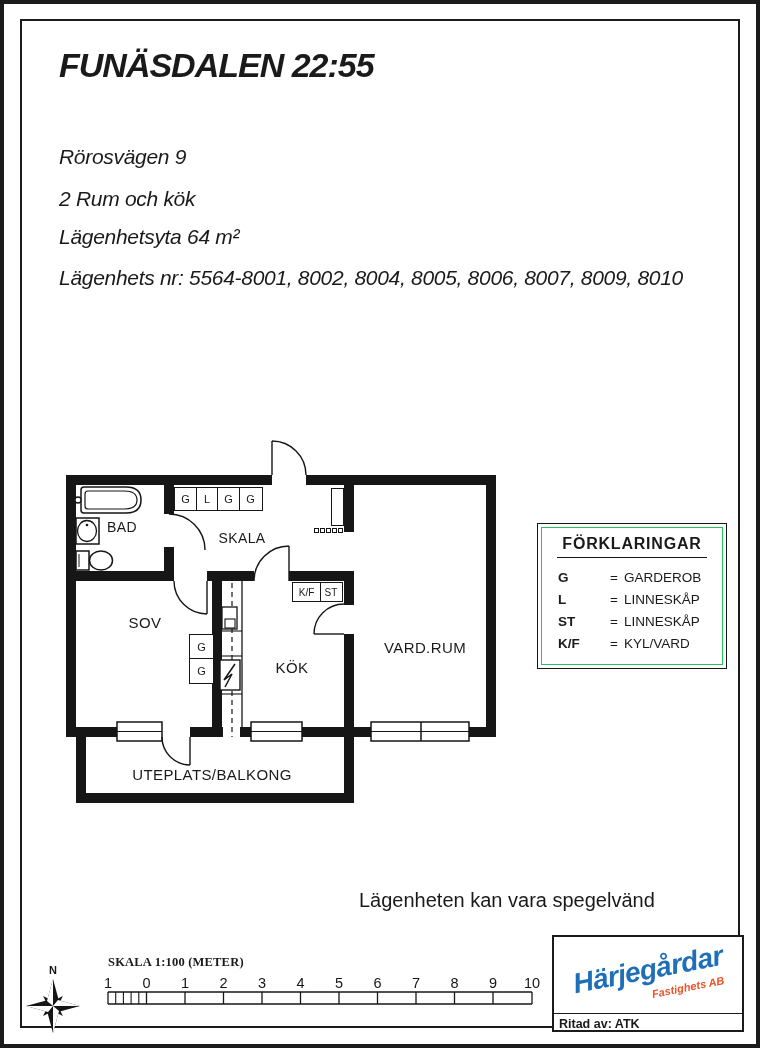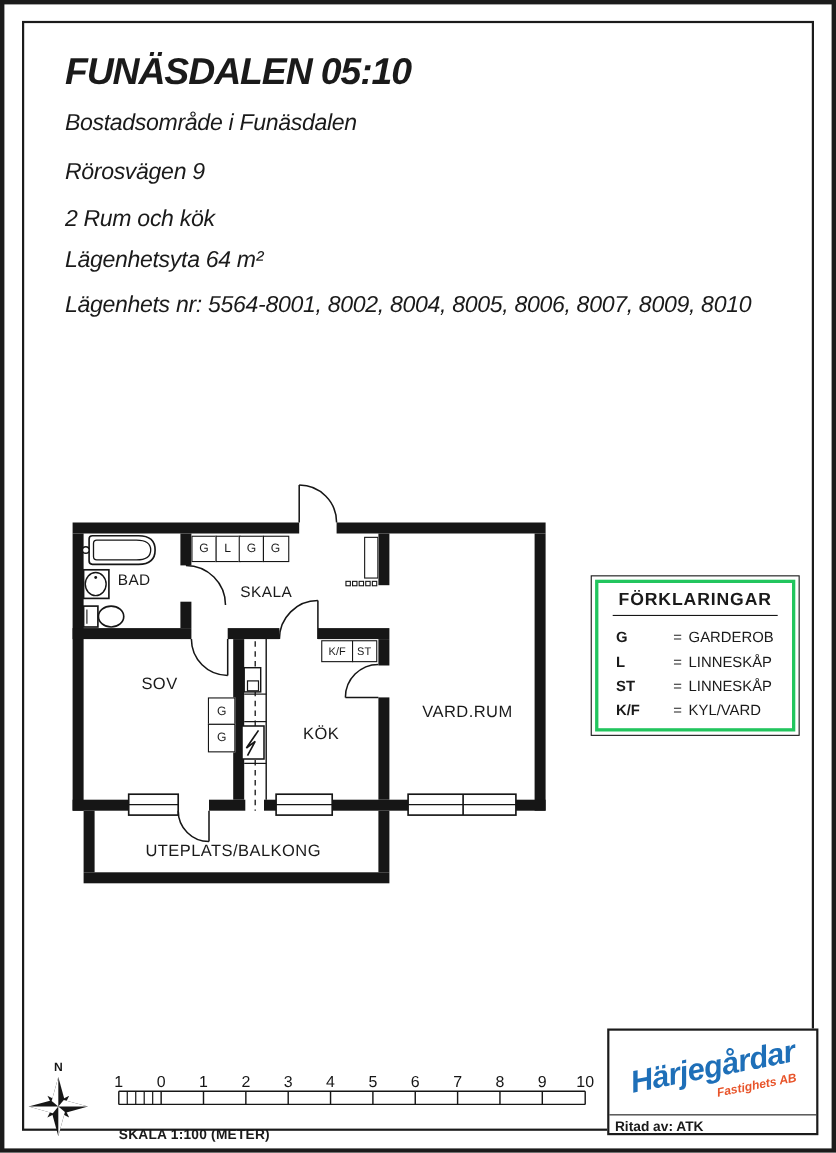--- a/index.html
+++ b/index.html
@@ -11,44 +11,43 @@
   .doc-line{position:absolute;left:55px;font-size:21px;font-style:italic;letter-spacing:-.3px;white-space:nowrap;}
   
   .w{position:absolute;background:#161616;}
   .cab{position:absolute;background:#fff;border:1.5px solid #161616;display:flex;align-items:center;justify-content:center;font-size:11px;box-sizing:border-box;}
   .cab.small{font-size:10px;}
   .sq{position:absolute;width:5px;height:5px;border:1px solid #161616;background:#fff;box-sizing:border-box;}
   .room-label{position:absolute;font-size:15px;letter-spacing:.4px;white-space:nowrap;transform:translate(-50%,-50%);}
   svg text{font-family:"Liberation Sans",sans-serif;}
   
   .legend{position:absolute;left:533px;top:519px;width:190px;height:146px;border:1.5px solid #161616;box-sizing:border-box;background:#fff;}
-  .legend-inner{position:absolute;left:3px;top:3px;right:3px;bottom:3px;border:3px solid #22c55e;}
+  .legend-inner{position:absolute;left:3px;top:3px;right:3px;bottom:3px;border:1px solid #22c55e;}
   .legend-title{margin-top:7px;text-align:center;font-size:16px;font-weight:600;letter-spacing:.8px;}
   .legend-rule{width:150px;margin:4px auto 0 auto;border-top:1.5px solid #161616;}
   .lg-row{position:absolute;left:0;width:100%;font-size:13.5px;}
   .lg-abbr{position:absolute;left:16px;font-weight:600;}
   .lg-eq{position:absolute;left:68px;}
   .lg-term{position:absolute;left:82px;}
   
   .note{position:absolute;left:355px;top:885px;font-size:20px;white-space:nowrap;}
-  .skala{position:absolute;left:104px;top:1020px;font-size:12.5px;font-weight:700;letter-spacing:.2px;}
+  .skala{position:absolute;left:104px;top:951px;font-size:12.5px;font-weight:700;letter-spacing:.2px;font-family:Liberation Serif, serif;}
   .logo-box{position:absolute;left:548px;top:931px;width:192px;height:97px;border:2px solid #1b1b1b;box-sizing:border-box;background:#fff;}
   .logo-name{position:absolute;left:0px;top:17px;width:188px;text-align:center;font-size:28px;font-weight:bold;font-style:italic;letter-spacing:-.5px;transform:rotate(-11deg);white-space:nowrap;}
   .logo-sub{position:absolute;left:82px;top:44px;width:104px;text-align:center;font-size:11px;font-weight:bold;font-style:italic;transform:rotate(-11deg);white-space:nowrap;}
   .logo-credit{position:absolute;left:5px;top:80px;font-size:12.5px;font-weight:700;}
   .logo-rule{position:absolute;left:0;right:0;top:76px;border-top:1.5px solid #1b1b1b;}
 </style>
 </head>
 <body>
 
 <div class="page">
   <div class="inner-frame"></div>
 
-  <div class="doc-title">FUNÄSDALEN 05:10</div>
-  <div class="doc-line" style="top:96px">Bostadsområde i Funäsdalen</div>
+  <div class="doc-title">FUNÄSDALEN 22:55</div>
   <div class="doc-line" style="top:141px">Rörosvägen 9</div>
   <div class="doc-line" style="top:183px">2 Rum och kök</div>
   <div class="doc-line" style="top:221px">Lägenhetsyta 64 m²</div>
   <div class="doc-line" style="top:262px">Lägenhets nr: 5564-8001, 8002, 8004, 8005, 8006, 8007, 8009, 8010</div>
 
   <div>
     <div class="w" style="left:62px;top:471px;width:206px;height:10px"></div>
     <div class="w" style="left:302px;top:471px;width:190px;height:10px"></div>
     <div class="w" style="left:62px;top:481px;width:10px;height:252px"></div>
     <div class="w" style="left:482px;top:481px;width:10px;height:252px"></div>
@@ -288,20 +287,21 @@
         <span class="lg-term">LINNESKÅP</span>
       </div>
       <div class="lg-row" style="top:108px">
         <span class="lg-abbr">K/F</span>
         <span class="lg-eq">=</span>
         <span class="lg-term">KYL/VARD</span>
       </div>
     </div>
   </div>
 
+  <div class="note">Lägenheten kan vara spegelvänd</div>
 
   <div class="skala">SKALA 1:100 (METER)</div>
 
   <div class="logo-box">
     <div class="logo-name" style="color:#1E6FB8">Härjegårdar</div>
     <div class="logo-sub" style="color:#E8542A">Fastighets AB</div>
     <div class="logo-rule"></div>
     <div class="logo-credit">Ritad av: ATK</div>
   </div>
 </div>

